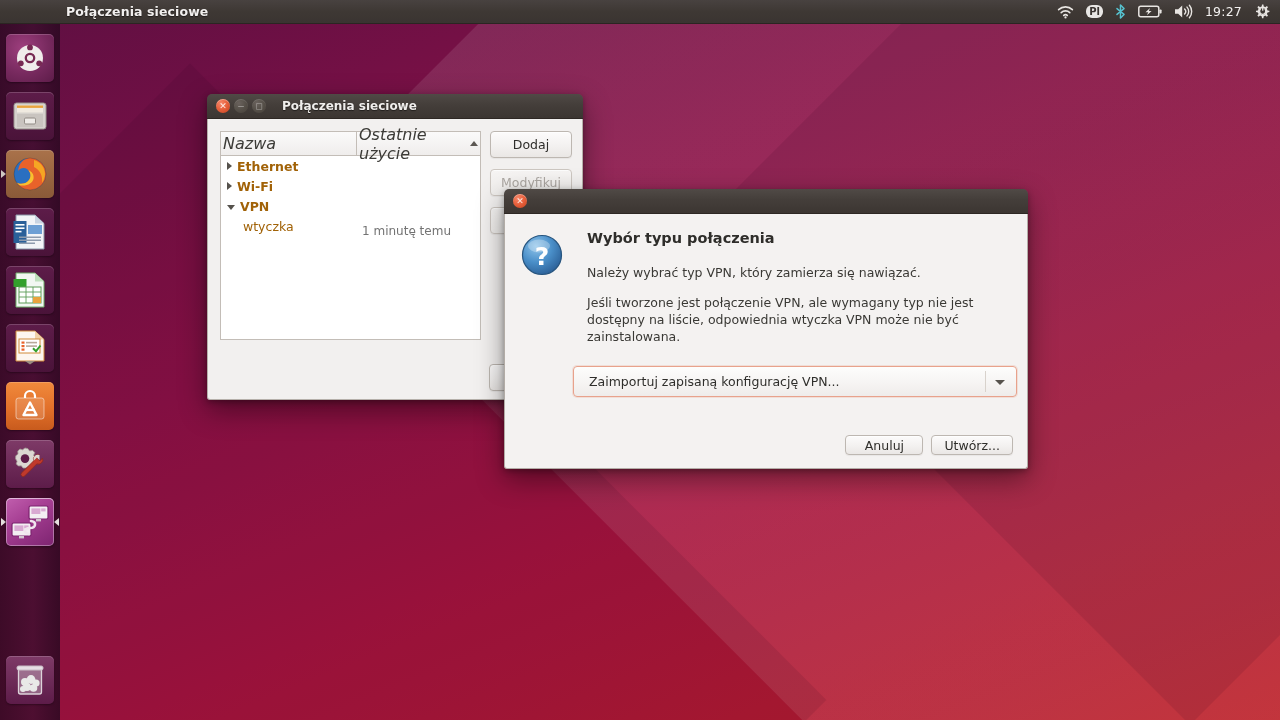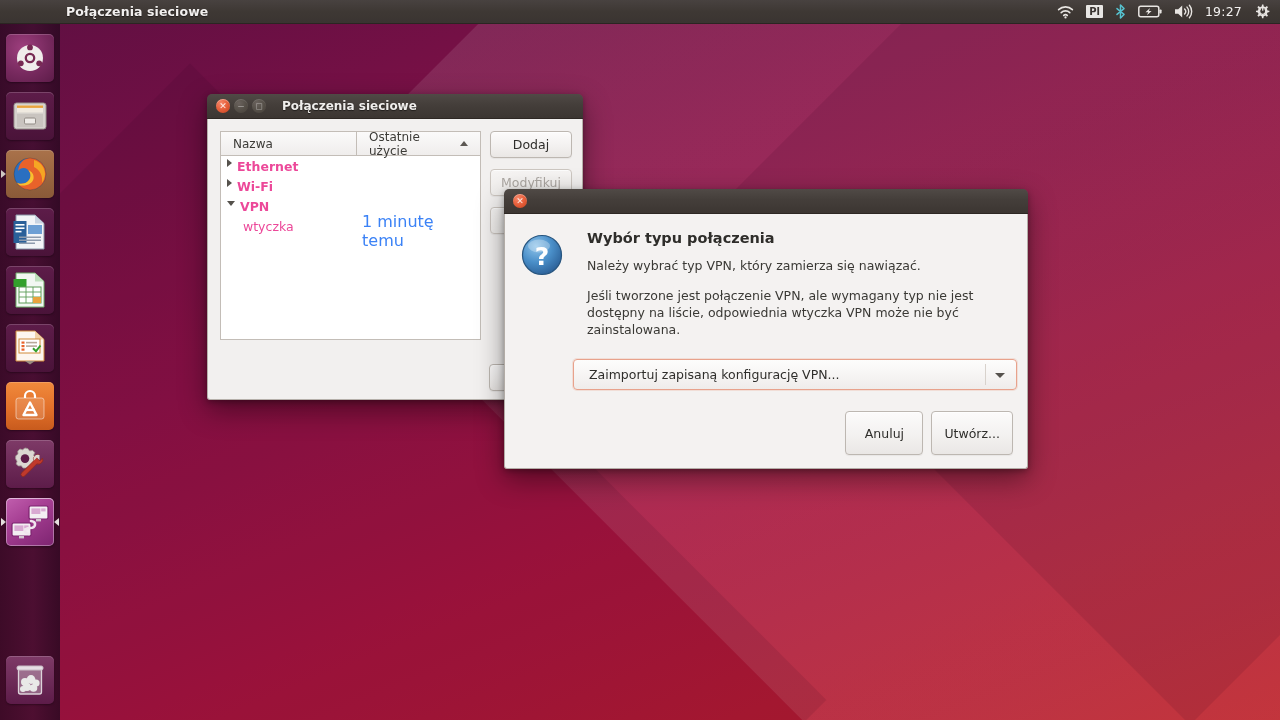--- a/index.html
+++ b/index.html
@@ -41,21 +41,21 @@
     color: #f2f0ef; font-size: 12.5px; font-weight: bold;
     margin-left: 66px; letter-spacing: .1px;
     text-shadow: 0 1px 1px rgba(0,0,0,.5);
   }
   #tray { margin-left: auto; display: flex; align-items: center; gap: 12px; margin-right: 10px; }
   #tray .tray-item { display:flex; align-items:center; justify-content:center; height: 24px; }
   #tray svg { display: block; }
   #clock { color: #f2f0ef; font-size: 12.5px; letter-spacing: .2px; }
   .kbd-ind {
     background: #e8e6e4; color: #3a3431; font-size: 10px; font-weight: bold;
-    padding: 1px 3px 1px 3px; border-radius: 1px; line-height: 11px;
+    padding: 1px 3px 1px 3px; border-radius: 6px; line-height: 11px;
     min-width: 15px; text-align: center;
   }
 
   
   #launcher {
     position: absolute; left: 0; top: 24px; width: 60px; height: 696px;
     background: linear-gradient(90deg, rgba(48,10,36,.86) 0%, rgba(60,14,46,.80) 55%, rgba(44,9,34,.88) 100%);
     z-index: 40;
     padding-top: 6px;
   }
@@ -116,38 +116,38 @@
   #nm-body {
     height: 281px; background: #f2f0ef; border-radius: 0 0 3px 3px;
     border: 1px solid #b6b0aa; border-top: none;
     display: flex; padding: 12px 10px 10px 12px;
   }
   #nm-list-area { width: 261px; }
   .tv-header { display: flex; height: 25px; }
   .tv-col {
     background: linear-gradient(180deg, #fbfafa 0%, #efedec 100%);
     border: 1px solid #c3bdb7; border-right: none;
-    font-size: 12px; color: #3c3b37;
-    display: flex; align-items: center; padding: 0 12px;
+    font-size: 16px; color: #3c3b37;
+    display: flex; align-items: center; padding: 0 2px; font-style: italic;
   }
   .tv-col:last-child { border-right: 1px solid #c3bdb7; justify-content: flex-end; }
   .tv-col.c1 { width: 136px; }
   .tv-col.c2 { width: 125px; }
   .sort-arrow {
     width: 0; height: 0; border-left: 4px solid transparent; border-right: 4px solid transparent;
     border-bottom: 5px solid #5c5853; margin-left: 4px;
   }
   #tv-body {
     height: 184px; background: #ffffff;
     border: 1px solid #c3bdb7; border-top: none;
     overflow: hidden;
   }
   .tv-row { display: flex; height: 20px; align-items: center; font-size: 12.5px; }
-  .tv-row .name { width: 136px; display: flex; padding-left: 6px; color: #ec4899; }
-  .tv-row .used { width: 125px; padding-left: 6px; color: #3b82f6; font-size: 16px; margin-top: 10px; }
+  .tv-row .name { width: 136px; display: flex; align-items: center; padding-left: 6px; color: #a16207; }
+  .tv-row .used { width: 125px; padding-left: 6px; color: #737373; font-size: 12px; margin-top: 10px; }
   .tv-row.group .name { font-weight: bold; }
   .tv-row.child .name { padding-left: 22px; }
   .expander {
     width: 0; height: 0; margin-right: 5px; flex: 0 0 auto;
   }
   .expander.collapsed { border-top: 4px solid transparent; border-bottom: 4px solid transparent; border-left: 5px solid #55514c; }
   .expander.expanded { border-left: 4px solid transparent; border-right: 4px solid transparent; border-top: 5px solid #55514c; margin-top: 2px; }
 
   #nm-buttons { margin-left: 9px; padding-top: 0; display: flex; flex-direction: column; gap: 11px; width: 84px; }
   .gbtn {
@@ -163,39 +163,39 @@
   
   #vpn-dialog { left: 504px; top: 189px; width: 524px; height: 280px; z-index: 30; }
   #vpn-body {
     height: 255px; background: #f4f2f1; border-radius: 0 0 3px 3px;
     border: 1px solid #b2aca6; border-top: none;
     padding: 16px 16px 12px 16px; position: relative;
   }
   #vpn-top { display: flex; }
   #q-icon { width: 46px; flex: 0 0 46px; padding-top: 4px; }
   #vpn-text { flex: 1; padding-left: 20px; }
-  #vpn-heading { font-size: 14.5px; font-weight: bold; color: #2e2d2a; margin-bottom: 11px; }
+  #vpn-heading { font-size: 14.5px; font-weight: bold; color: #2e2d2a; margin-bottom: 18px; }
   .vpn-p { font-size: 12.5px; color: #3a3935; line-height: 17px; }
   .vpn-p.p2 { margin-top: 13px; }
   #vpn-combo {
     margin: 21px 0 0 52px; width: 444px; height: 31px;
     border: 1px solid #e8a28c; border-radius: 4px;
     background: linear-gradient(180deg,#fdfdfc 0%, #f6f4f3 55%, #efecea 100%);
     display: flex; align-items: center; position: relative;
     box-shadow: 0 0 0 1px rgba(232,162,140,.25);
   }
   #vpn-combo .cl { font-size: 12.5px; color: #2f2e2b; padding-left: 15px; }
   #vpn-combo .sep { position: absolute; right: 30px; top: 4px; bottom: 4px; width: 1px; background: #d8d2cc; }
   #vpn-combo .carat {
     position: absolute; right: 11px; top: 50%; margin-top: -2px;
     width: 0; height: 0; border-left: 5px solid transparent; border-right: 5px solid transparent;
     border-top: 5px solid #56524d;
   }
   #vpn-actions { position: absolute; right: 14px; bottom: 13px; display: flex; gap: 8px; }
-  #vpn-actions .gbtn { min-width: 78px; padding: 0 12px; height: 44px; }
+  #vpn-actions .gbtn { min-width: 78px; padding: 0 12px; height: 20px; }
 
   svg { shape-rendering: geometricPrecision; }
 </style>
 </head>
 <body>
 
 <div id="wallpaper">
   <div class="facet f1"></div>
   <div class="facet f2"></div>
   <div class="facet f4"></div>

